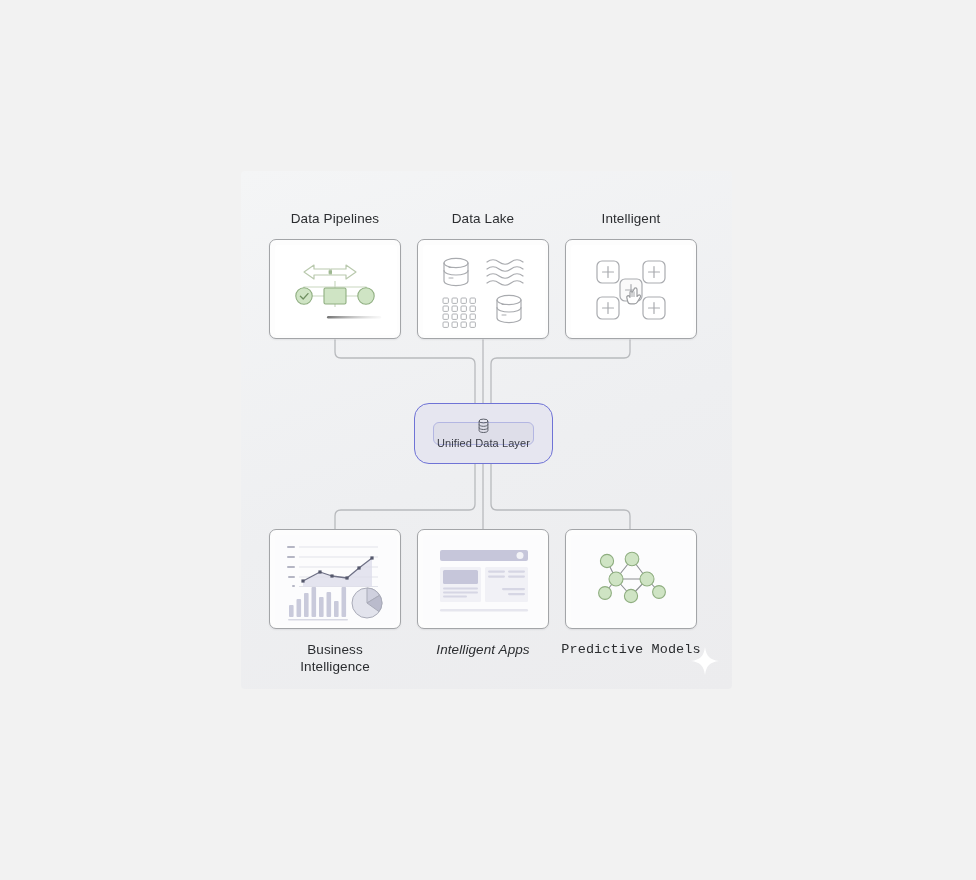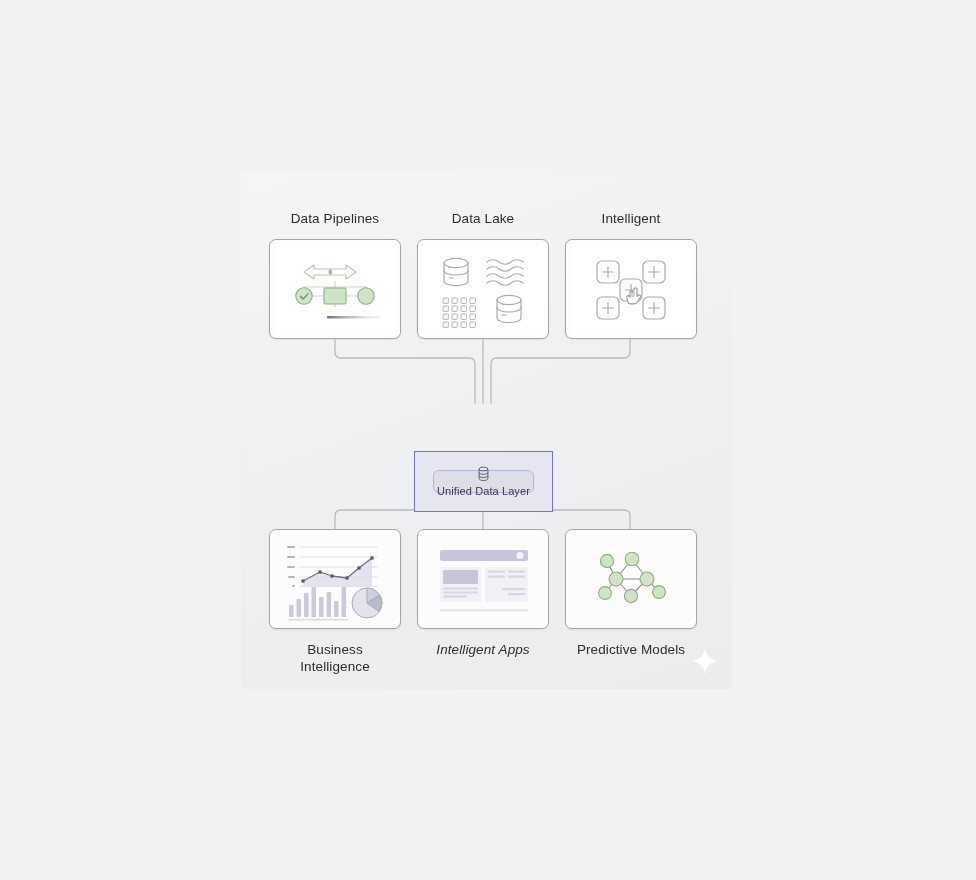--- a/index.html
+++ b/index.html
@@ -84,35 +84,34 @@
     white-space: pre-line;
   }
   .label.top { width: 200px; height: 18px; }
   .label.bot { width: 200px; }
 
   #label-data-pipelines { left: 235px; top: 210px; }
   #label-data-lake      { left: 383px; top: 210px; text-align: center; }
   #label-connectors     { left: 531px; top: 210px; }
   #label-bi             { left: 235px; top: 641px; }
   #label-apps           { left: 383px; top: 641px; font-style: italic; }
-  #label-models         { left: 531px; top: 641px; }
+  #label-models         { left: 531px; top: 641px; font-family: Liberation Mono, monospace; }
 
   
   #unified-node {
     position: absolute;
     left: 414px;
     top: 403px;
     width: 139px;
     height: 61px;
     box-sizing: border-box;
     border: 1.4px solid #6f73d6;
-    border-radius: 0;
+    border-radius: 15px;
     padding: 18px;
     background: #e6e6f0;
-    margin-top: 48px;
   }
   #unified-node .node-inner {
     width: 100%;
     height: 100%;
     box-sizing: border-box;
     border: 1px solid #b3b6e2;
     border-radius: 6px;
     background: #dedee9;
     display: flex;
     flex-direction: column;

